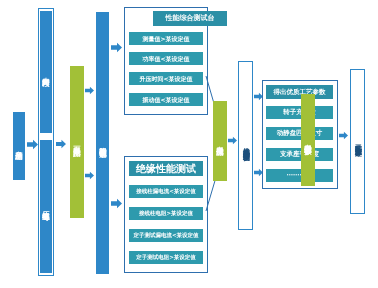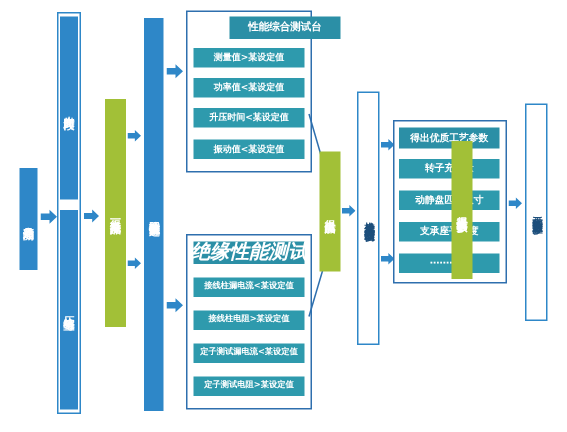--- a/index.html
+++ b/index.html
@@ -135,21 +135,21 @@
   </div>
 
   <div class="panel" style="left:124px; top:7px; width:84px; height:108px;"></div>
   <div class="chip head" style="left:129px; top:11px; width:74px; height:15px; font-size:7px;margin-left:24px;">性能综合测试台</div>
   <div class="chip" style="left:129px; top:32px; width:74px; height:13px; font-size:6px;">测量值&gt;某设定值</div>
   <div class="chip" style="left:129px; top:52px; width:74px; height:13px; font-size:6px;">功率值&lt;某设定值</div>
   <div class="chip" style="left:129px; top:72px; width:74px; height:13px; font-size:6px;">升压时间&lt;某设定值</div>
   <div class="chip" style="left:129px; top:93px; width:74px; height:13px; font-size:6px;">振动值&lt;某设定值</div>
 
   <div class="panel" style="left:124px; top:156px; width:84px; height:117px;"></div>
-  <div class="chip head" style="left:129px; top:161px; width:74px; height:15px; font-size:13px;font-style:italic;">绝缘性能测试</div>
+  <div class="chip head" style="left:129px; top:161px; width:74px; height:15px; font-size:10px;">绝缘性能测试</div>
   <div class="chip" style="left:129px; top:185px; width:74px; height:13px; font-size:5.5px;">接线柱漏电流&lt;某设定值</div>
   <div class="chip" style="left:129px; top:207px; width:74px; height:13px; font-size:5.5px;">接线柱电阻&gt;某设定值</div>
   <div class="chip" style="left:129px; top:229px; width:74px; height:13px; font-size:5.5px;">定子测试漏电流&lt;某设定值</div>
   <div class="chip" style="left:129px; top:251px; width:74px; height:13px; font-size:5.5px;">定子测试电阻&gt;某设定值</div>
 
   <div class="diag" style="left:205px; top:75px; width:22px; height:65px;">
     <svg width="22" height="65" viewBox="0 0 22 65">
       <line x1="1" y1="1" x2="17" y2="56" stroke="#2e6fae" stroke-width="1"></line>
       <path d="M17 56 l-4.6 -2.2 l1.4 4.8 z" fill="#2e6fae"></path>
     </svg>

